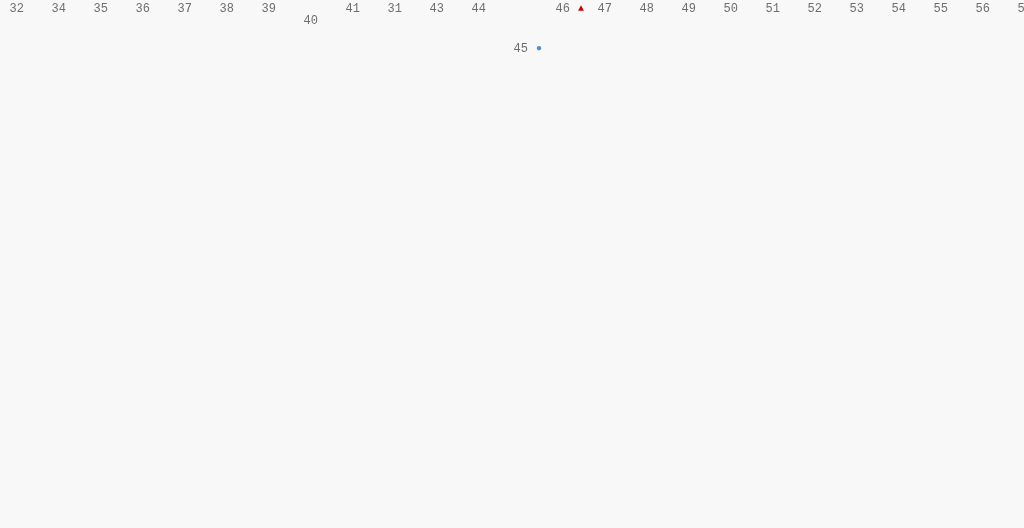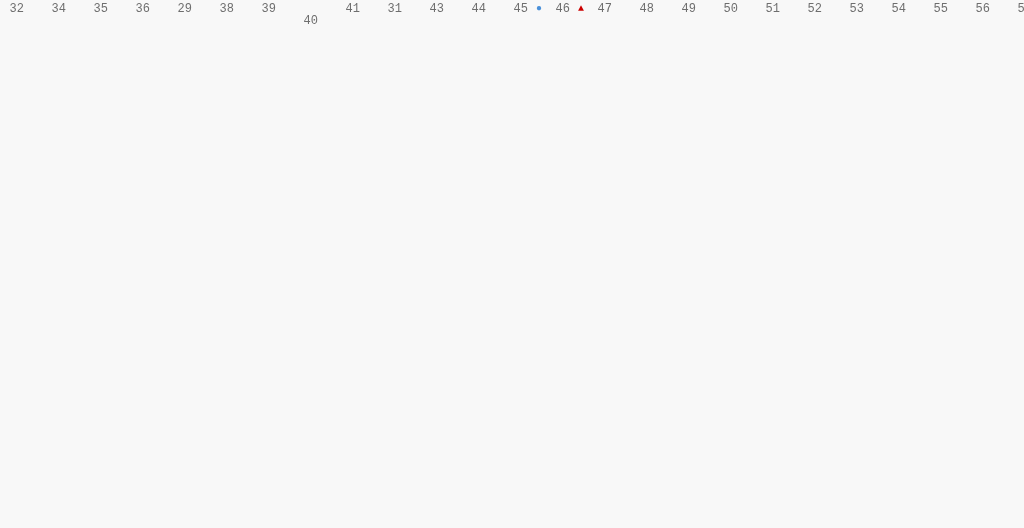--- a/index.html
+++ b/index.html
@@ -41,21 +41,21 @@
       </div>
       <div style="display: flex; height: 18px; line-height: 18px; align-items: flex-start;">
         <span style="min-width: 28px; text-align: right; font-size: 12px; color: rgb(110, 110, 110); padding-right: 4px; font-family: &quot;Courier New&quot;, monospace;">35</span>
         <span style="min-width: 14px; text-align: center; font-size: 10px; color: rgb(74, 144, 217); cursor: pointer;"></span>
       </div>
       <div style="display: flex; height: 18px; line-height: 18px; align-items: center;">
         <span style="min-width: 28px; text-align: right; font-size: 12px; color: rgb(110, 110, 110); padding-right: 4px; font-family: &quot;Courier New&quot;, monospace;">36</span>
         <span style="min-width: 14px; text-align: center; font-size: 10px; color: rgb(74, 144, 217); cursor: pointer;"></span>
       </div>
       <div style="display: flex; height: 18px; line-height: 18px; align-items: center;">
-        <span style="min-width: 28px; text-align: right; font-size: 12px; color: rgb(110, 110, 110); padding-right: 4px; font-family: &quot;Courier New&quot;, monospace;">29</span>
+        <span style="min-width: 28px; text-align: right; font-size: 12px; color: rgb(110, 110, 110); padding-right: 4px; font-family: &quot;Courier New&quot;, monospace;">37</span>
         <span style="min-width: 14px; text-align: center; font-size: 10px; color: rgb(74, 144, 217); cursor: pointer;"></span>
       </div>
       <div style="display: flex; height: 18px; line-height: 18px; align-items: center;">
         <span style="min-width: 28px; text-align: right; font-size: 12px; color: rgb(110, 110, 110); padding-right: 4px; font-family: &quot;Courier New&quot;, monospace;">38</span>
         <span style="min-width: 14px; text-align: center; font-size: 10px; color: rgb(74, 144, 217); cursor: pointer;"></span>
       </div>
       <div style="display: flex; height: 18px; line-height: 18px; align-items: center;">
         <span style="min-width: 28px; text-align: right; font-size: 12px; color: rgb(110, 110, 110); padding-right: 4px; font-family: &quot;Courier New&quot;, monospace;">39</span>
         <span style="min-width: 14px; text-align: center; font-size: 10px; color: rgb(74, 144, 217); cursor: pointer;"></span>
       </div>
@@ -72,21 +72,21 @@
         <span style="min-width: 14px; text-align: center; font-size: 10px; color: rgb(74, 144, 217); cursor: pointer;"></span>
       </div>
       <div style="display: flex; height: 18px; line-height: 18px; align-items: center;">
         <span style="min-width: 28px; text-align: right; font-size: 12px; color: rgb(110, 110, 110); padding-right: 4px; font-family: &quot;Courier New&quot;, monospace;">43</span>
         <span style="min-width: 14px; text-align: center; font-size: 10px; color: rgb(74, 144, 217); cursor: pointer;"></span>
       </div>
       <div style="display: flex; height: 18px; line-height: 18px; align-items: center;">
         <span style="min-width: 28px; text-align: right; font-size: 12px; color: rgb(110, 110, 110); padding-right: 4px; font-family: &quot;Courier New&quot;, monospace;">44</span>
         <span style="min-width: 14px; text-align: center; font-size: 10px; color: rgb(74, 144, 217); cursor: pointer;"></span>
       </div>
-      <div style="display: flex; height: 18px; line-height: 18px; align-items: center;">
+      <div style="display: flex; height: 18px; line-height: 18px; align-items: center; margin-top: 40px;">
         <span style="min-width: 28px; text-align: right; font-size: 12px; color: rgb(110, 110, 110); padding-right: 4px; font-family: &quot;Courier New&quot;, monospace;">45</span>
         <span style="min-width: 14px; text-align: center; font-size: 10px; color: rgb(74, 144, 217); cursor: pointer;">●</span>
       </div>
       <div style="display: flex; height: 18px; line-height: 18px; align-items: center;">
         <span style="min-width: 28px; text-align: right; font-size: 12px; color: rgb(110, 110, 110); padding-right: 4px; font-family: &quot;Courier New&quot;, monospace;">46</span>
         <span style="min-width: 14px; text-align: center; font-size: 10px; color: rgb(204, 0, 0); cursor: pointer;">▲</span>
       </div>
       <div style="display: flex; height: 18px; line-height: 18px; align-items: center;">
         <span style="min-width: 28px; text-align: right; font-size: 12px; color: rgb(110, 110, 110); padding-right: 4px; font-family: &quot;Courier New&quot;, monospace;">47</span>
         <span style="min-width: 14px; text-align: center; font-size: 10px; color: rgb(74, 144, 217); cursor: pointer;"></span>

